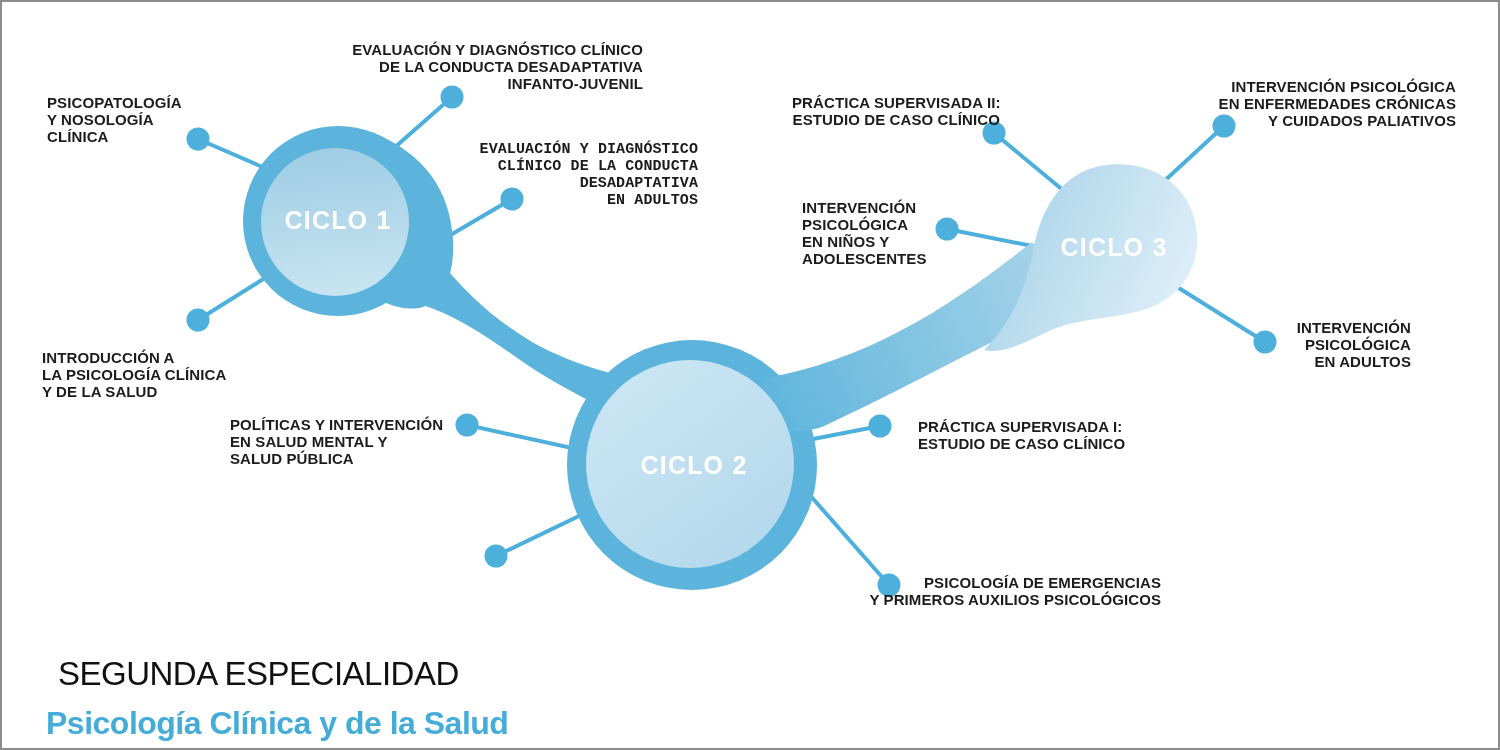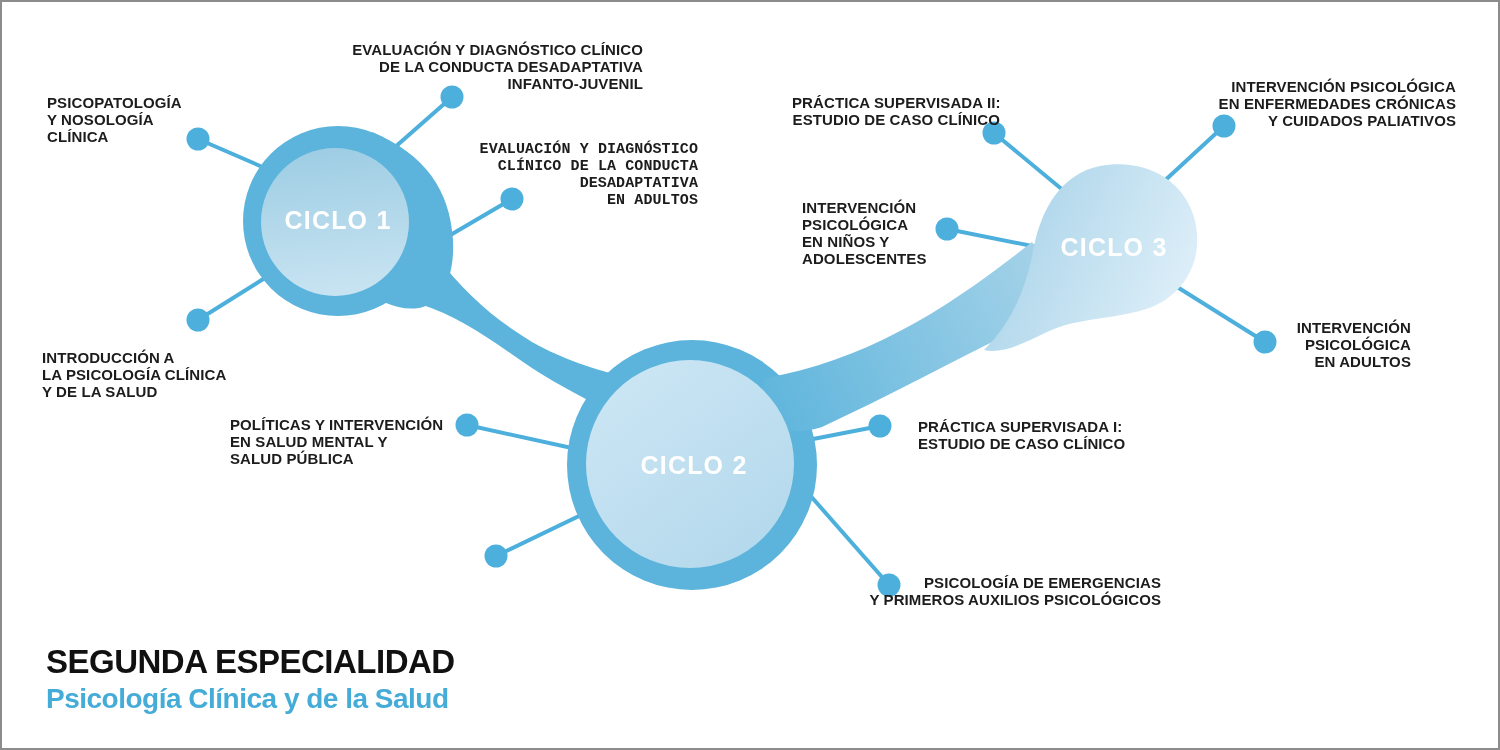--- a/index.html
+++ b/index.html
@@ -25,29 +25,29 @@
   .al-right{text-align:right;}
   .cycle-label{
     font-family:"Liberation Sans",sans-serif;
     font-weight:bold;
     font-size:25px;
     letter-spacing:1.2px;
     fill:#ffffff;
   }
   #title-block{position:absolute;left:44px;top:641px;}
   #title-primary{
-    font-weight:bold;
+    font-weight:normal;
     font-size:33px;
     letter-spacing:-0.5px;
     color:#111111;
-    margin:0;
+    margin:12px;
   }
   #title-secondary{
     font-weight:bold;
-    font-size:28px;
+    font-size:32px;
     letter-spacing:-0.5px;
     color:#45acd8;
     margin:2px 0 0 0;
   }
 </style>
 </head>
 <body>
 
 <div id="frame">
 

